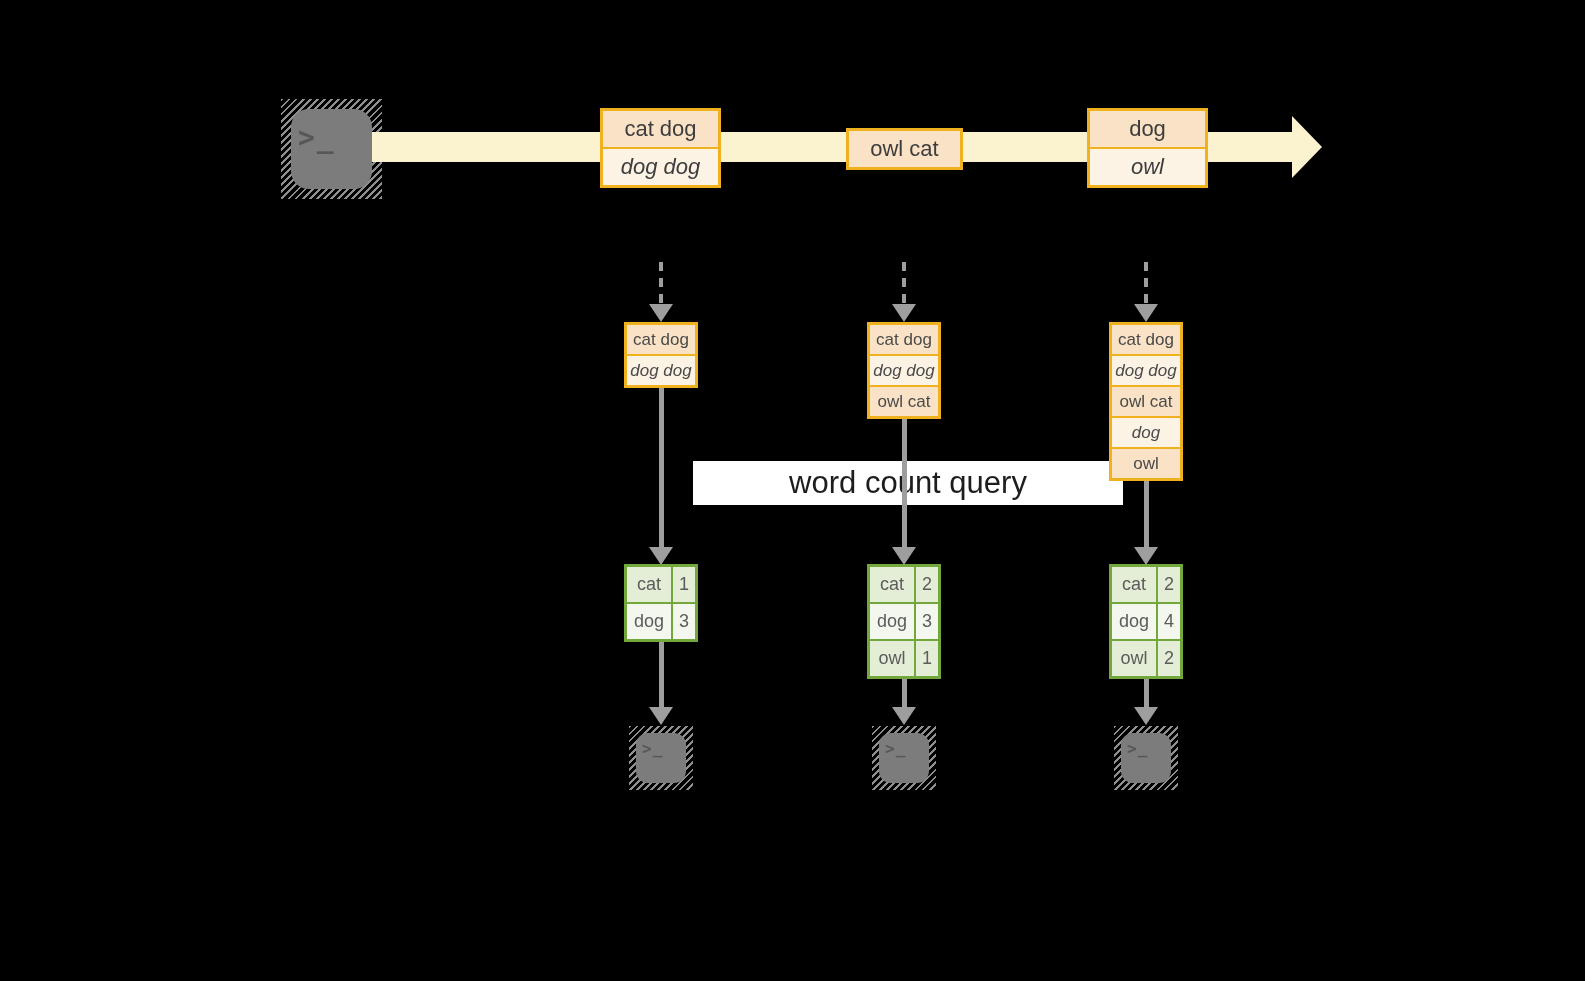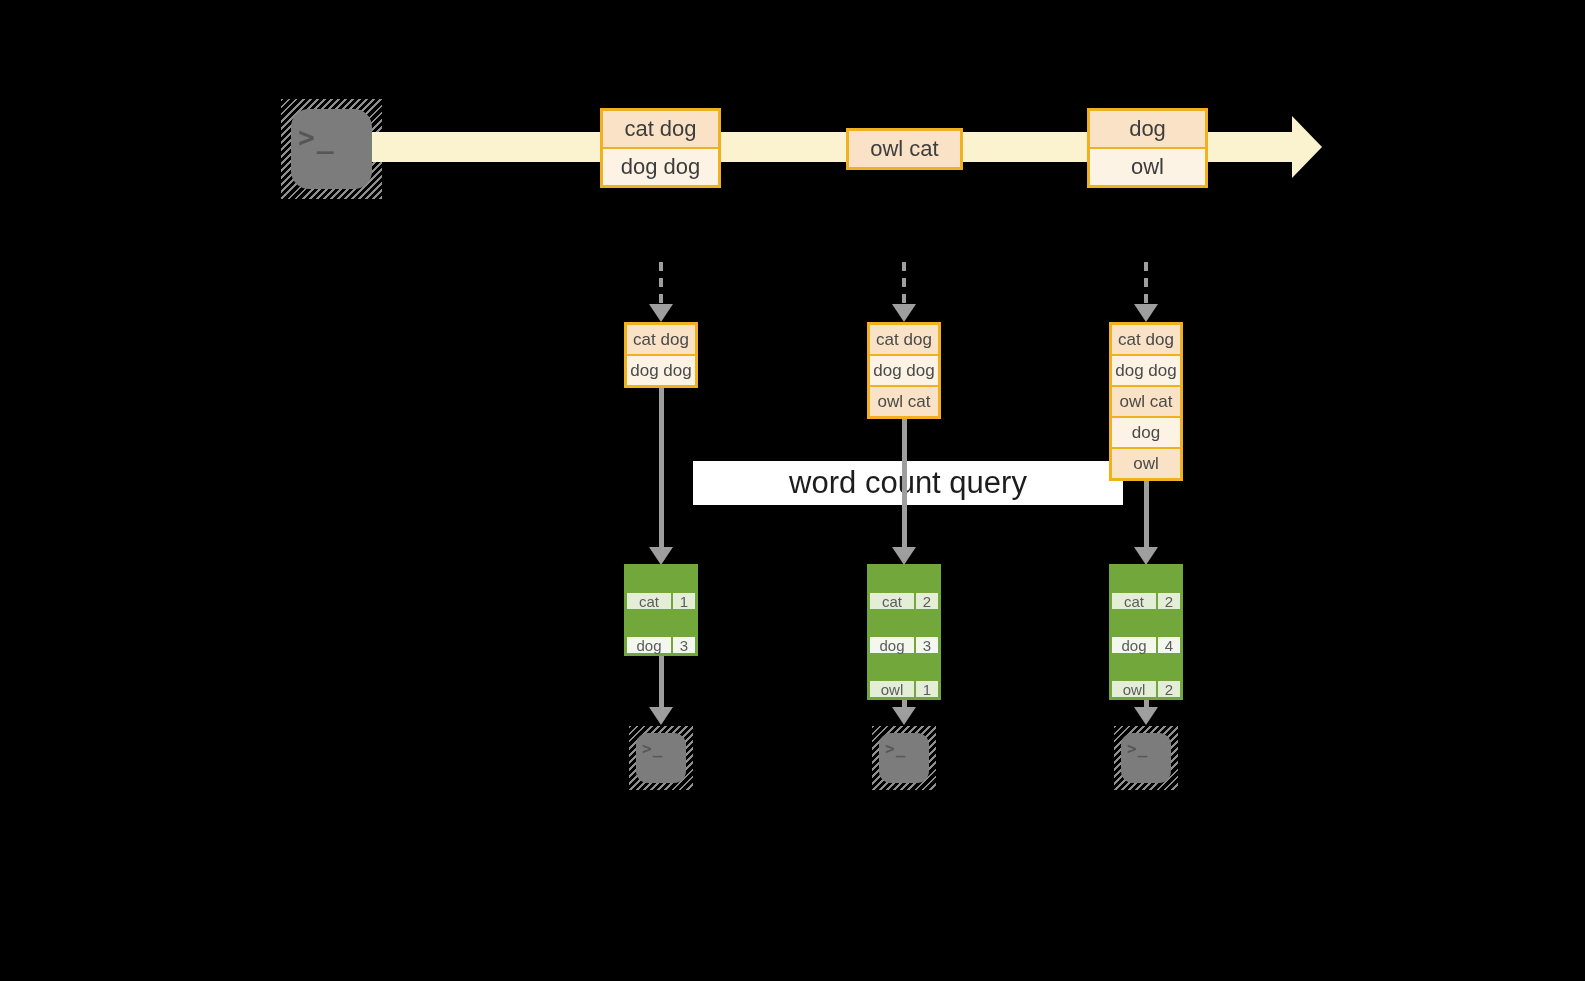--- a/index.html
+++ b/index.html
@@ -63,21 +63,21 @@
   .obox .row {
     display: flex;
     align-items: center;
     justify-content: center;
     color: #3d3d3d;
   }
   .ebox .row { height: 36px; font-size: 22px; }
   .sbox { z-index: 4; }
   .sbox .row { height: 29px; font-size: 17px; color: #4a4a4a; }
   .fill-a { background: #F9E2C5; }
-  .fill-b { background: #FCF3E5; }
+  .fill-b { background: #FCF3E5; font-style: italic; }
 
   
   .dash-line {
     width: 4px;
     background: repeating-linear-gradient(180deg, #9E9E9E 0 9px, rgba(0,0,0,0) 9px 16px);
     z-index: 3;
   }
   .solid-line { width: 5px; background: #9E9E9E; z-index: 3; }
   .head-down {
     width: 0; height: 0;
@@ -104,27 +104,26 @@
     position: absolute;
     box-sizing: border-box;
     border: 3px solid #72A73B;
     background: #72A73B;
     display: grid;
     grid-template-columns: 44px 22px;
     gap: 2px;
     z-index: 4;
   }
   .gtable .cell {
-    height: 16px;
+    height: 35px;
     display: flex;
     align-items: center;
     justify-content: center;
-    font-size: 15px;
+    font-size: 18px;
     color: #5c5c5c;
-    margin-top: 26px;
   }
   .g-a { background: #E4EDD6; }
   .g-b { background: #F3F7ED; }
 </style>
 </head>
 <body>
 
 <div class="canvas">
 
   <div class="term term-lg" style="left:281px; top:99px; width:101px; height:100px;">

